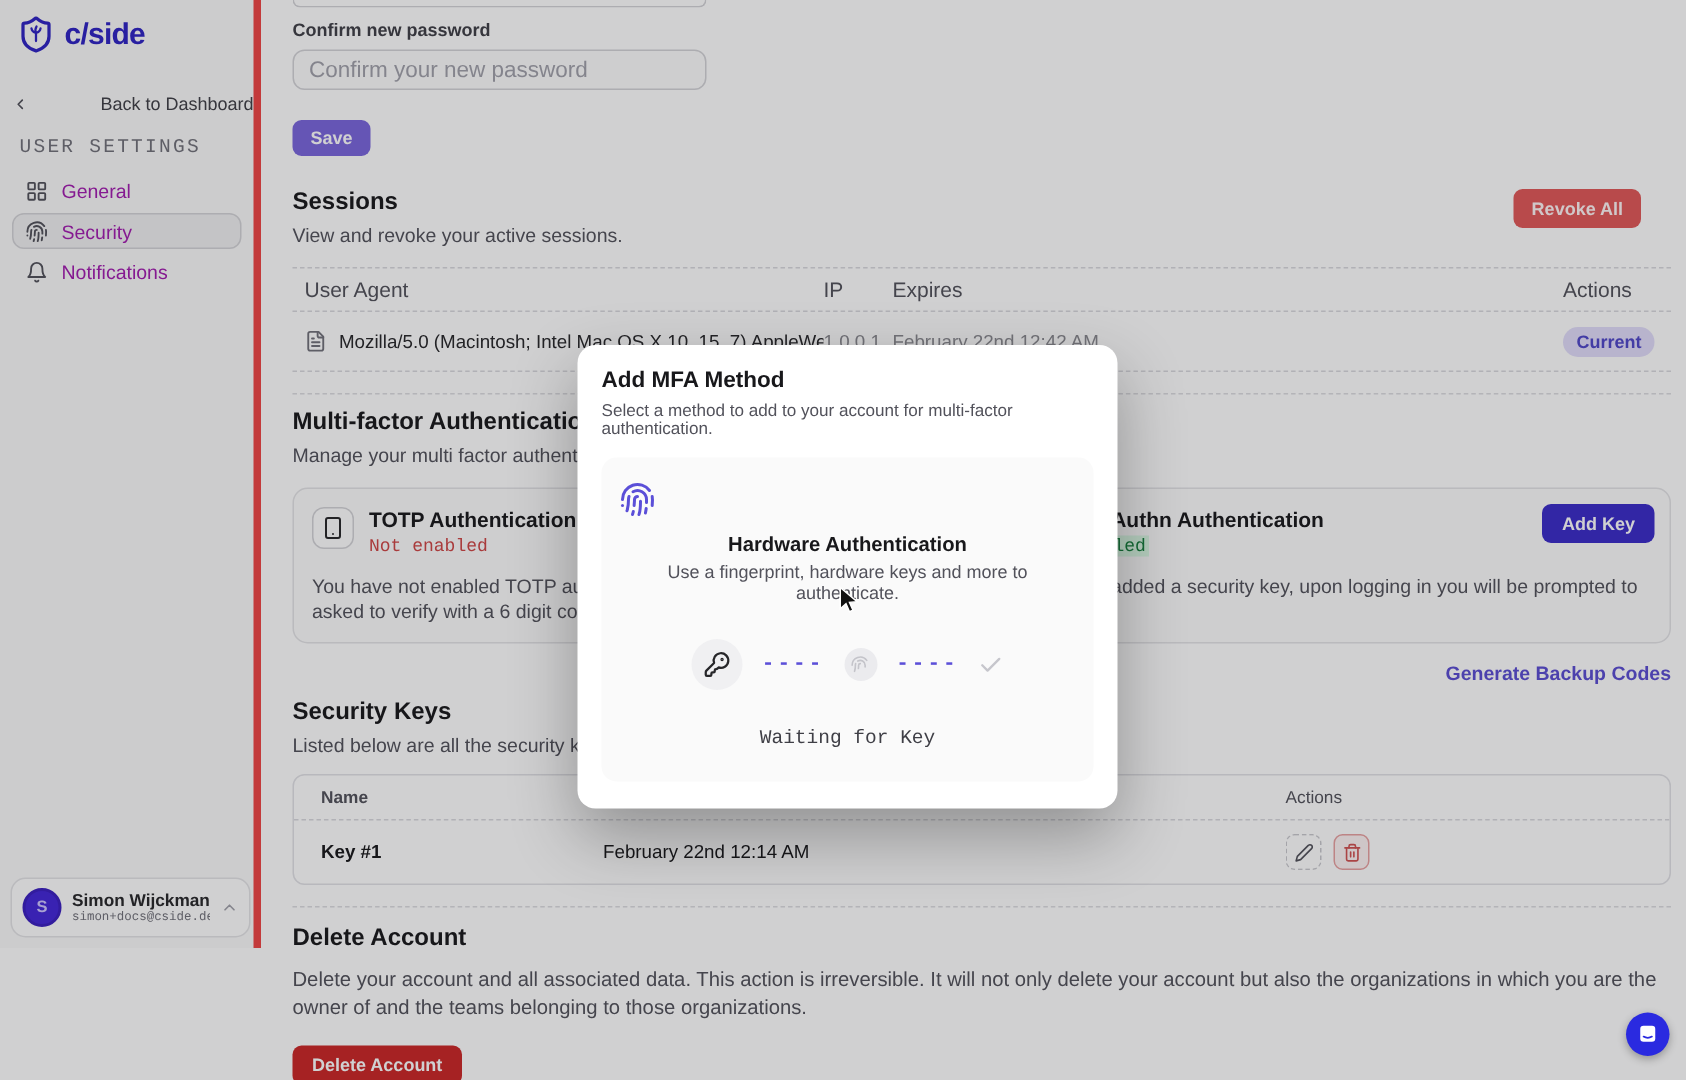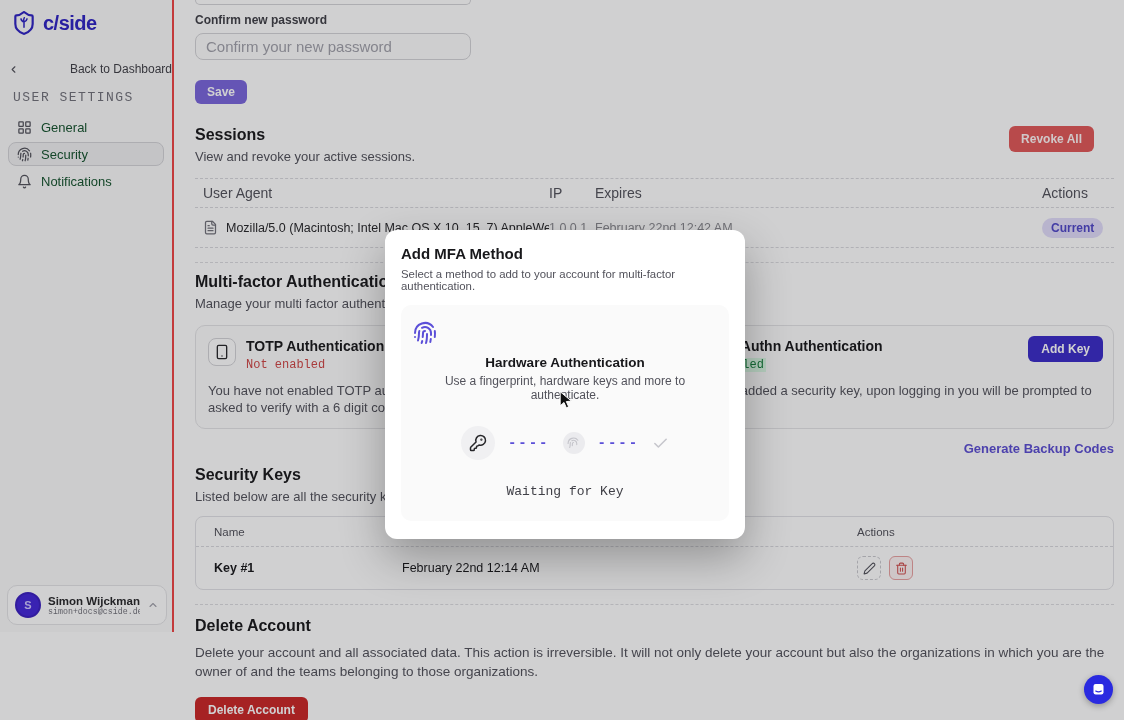--- a/index.html
+++ b/index.html
@@ -3,27 +3,27 @@
 <meta charset="utf-8">
 <style>
   * { margin:0; padding:0; box-sizing:border-box; }
   html,body { width:1124px; height:720px; overflow:hidden; font-family:"Liberation Sans",sans-serif; background:#fff; color:#27272a; }
   svg { display:block; }
 
   
   .app { position:relative; width:1124px; height:720px; background:#fff; }
 
   
-  .sidebar { position:absolute; left:0; top:0; width:174px; height:632px; background:#fafafa; border-right:2px solid #ef4444; }
+  .sidebar { position:absolute; left:0; top:0; width:174px; height:632px; background:#fafafa; border-right:5px solid #ef4444; }
   .logo-row { display:flex; align-items:center; gap:6px; padding:10px 0 0 11px; }
   .logo-text { font-size:20px; font-weight:bold; color:#2e22c4; letter-spacing:-0.5px; }
   .back-row { display:flex; align-items:center; gap:6px; padding:0 0 0 8px; margin-top:26px; font-size:12px; color:#3f3f46; cursor:pointer;justify-content:space-between; }
   .side-section { margin-top:14px; padding-left:13px; font-family:"Liberation Mono",monospace; font-size:13px; letter-spacing:1.5px; color:#71717a; }
   .side-items { margin-top:10px; padding:0 8px; }
-  .side-item { display:flex; align-items:center; gap:9px; height:24px; padding:0 8px; margin-bottom:3px; font-size:13px; color:#14532d; border:1px solid transparent; border-radius:8px; cursor:pointer; }
+  .side-item { display:flex; align-items:center; gap:9px; height:24px; padding:0 8px; margin-bottom:3px; font-size:13px; color:#a21caf; border:1px solid transparent; border-radius:8px; cursor:pointer; }
   .side-item.selected { background:#f1f1f2; border-color:#d4d4d8; }
   .side-item .ic { color:#52525b; }
 
   .user-card { position:absolute; left:7px; bottom:7px; width:160px; background:#fff; border:1px solid #e4e4e7; border-radius:10px; padding:6px 7px; display:flex; align-items:center; gap:7px; }
   .avatar { width:26px; height:26px; border-radius:50%; background:#4326d9; color:#cfc6ff; font-size:11px; font-weight:bold; display:flex; align-items:center; justify-content:center; flex:0 0 auto; border:2px solid #3a1fc0; }
   .user-meta { flex:1; min-width:0; }
   .user-name { font-size:11.5px; font-weight:bold; color:#27272a; white-space:nowrap; overflow:hidden; }
   .user-email { font-family:"Liberation Mono",monospace; font-size:8.3px; color:#71717a; white-space:nowrap; overflow:hidden; }
   .user-chevron { color:#a1a1aa; flex:0 0 auto; }
 
@@ -66,21 +66,21 @@
   .status-good { color:#15803d; background:#dcfce7; padding:0 2px; }
   .card-desc { margin-top:10px; font-size:13px; color:#52525b; line-height:17px; max-width:440px; }
   .btn-addkey { position:absolute; top:10px; right:10px; padding:6px 13px; background:#3a2bc9; color:#fff; }
   .backup-link { margin-top:12px; text-align:right; font-size:13px; font-weight:bold; color:#5b4dd3; cursor:pointer; }
 
   
   .k-table { margin-top:12px; border:1px solid #e2e2e6; border-radius:8px; overflow:hidden; }
   .k-hrow { display:flex; align-items:center; height:30px; font-size:11.5px; color:#52525b; border-bottom:1px dashed #d9d9de; }
   .k-row { display:flex; align-items:center; height:42px; font-size:12.5px; color:#18181b; }
   .k-name { width:206px; padding-left:18px; font-weight:bold; }
-  .k-hname { width:206px; padding-left:18px; font-weight:normal; }
+  .k-hname { width:206px; padding-left:18px; font-weight:bold; }
   .k-created { width:455px; }
   .k-actions { flex:1; display:flex; gap:8px; }
   .icon-btn { width:24px; height:24px; border-radius:6px; display:flex; align-items:center; justify-content:center; cursor:pointer; background:#fff; }
   .icon-btn.edit { border:1px dashed #c9c9ce; color:#52525b; }
   .icon-btn.del { border:1px solid #e8a0a0; color:#d05050; background:#fdf3f3; }
 
   
   .del-title { margin-top:12px; }
   .del-desc { margin-top:8px; font-size:13.5px; color:#52525b; line-height:19px; max-width:925px; }
   .btn-delete { margin-top:16px; padding:6px 13px; background:#cb2626; color:#fff; }

